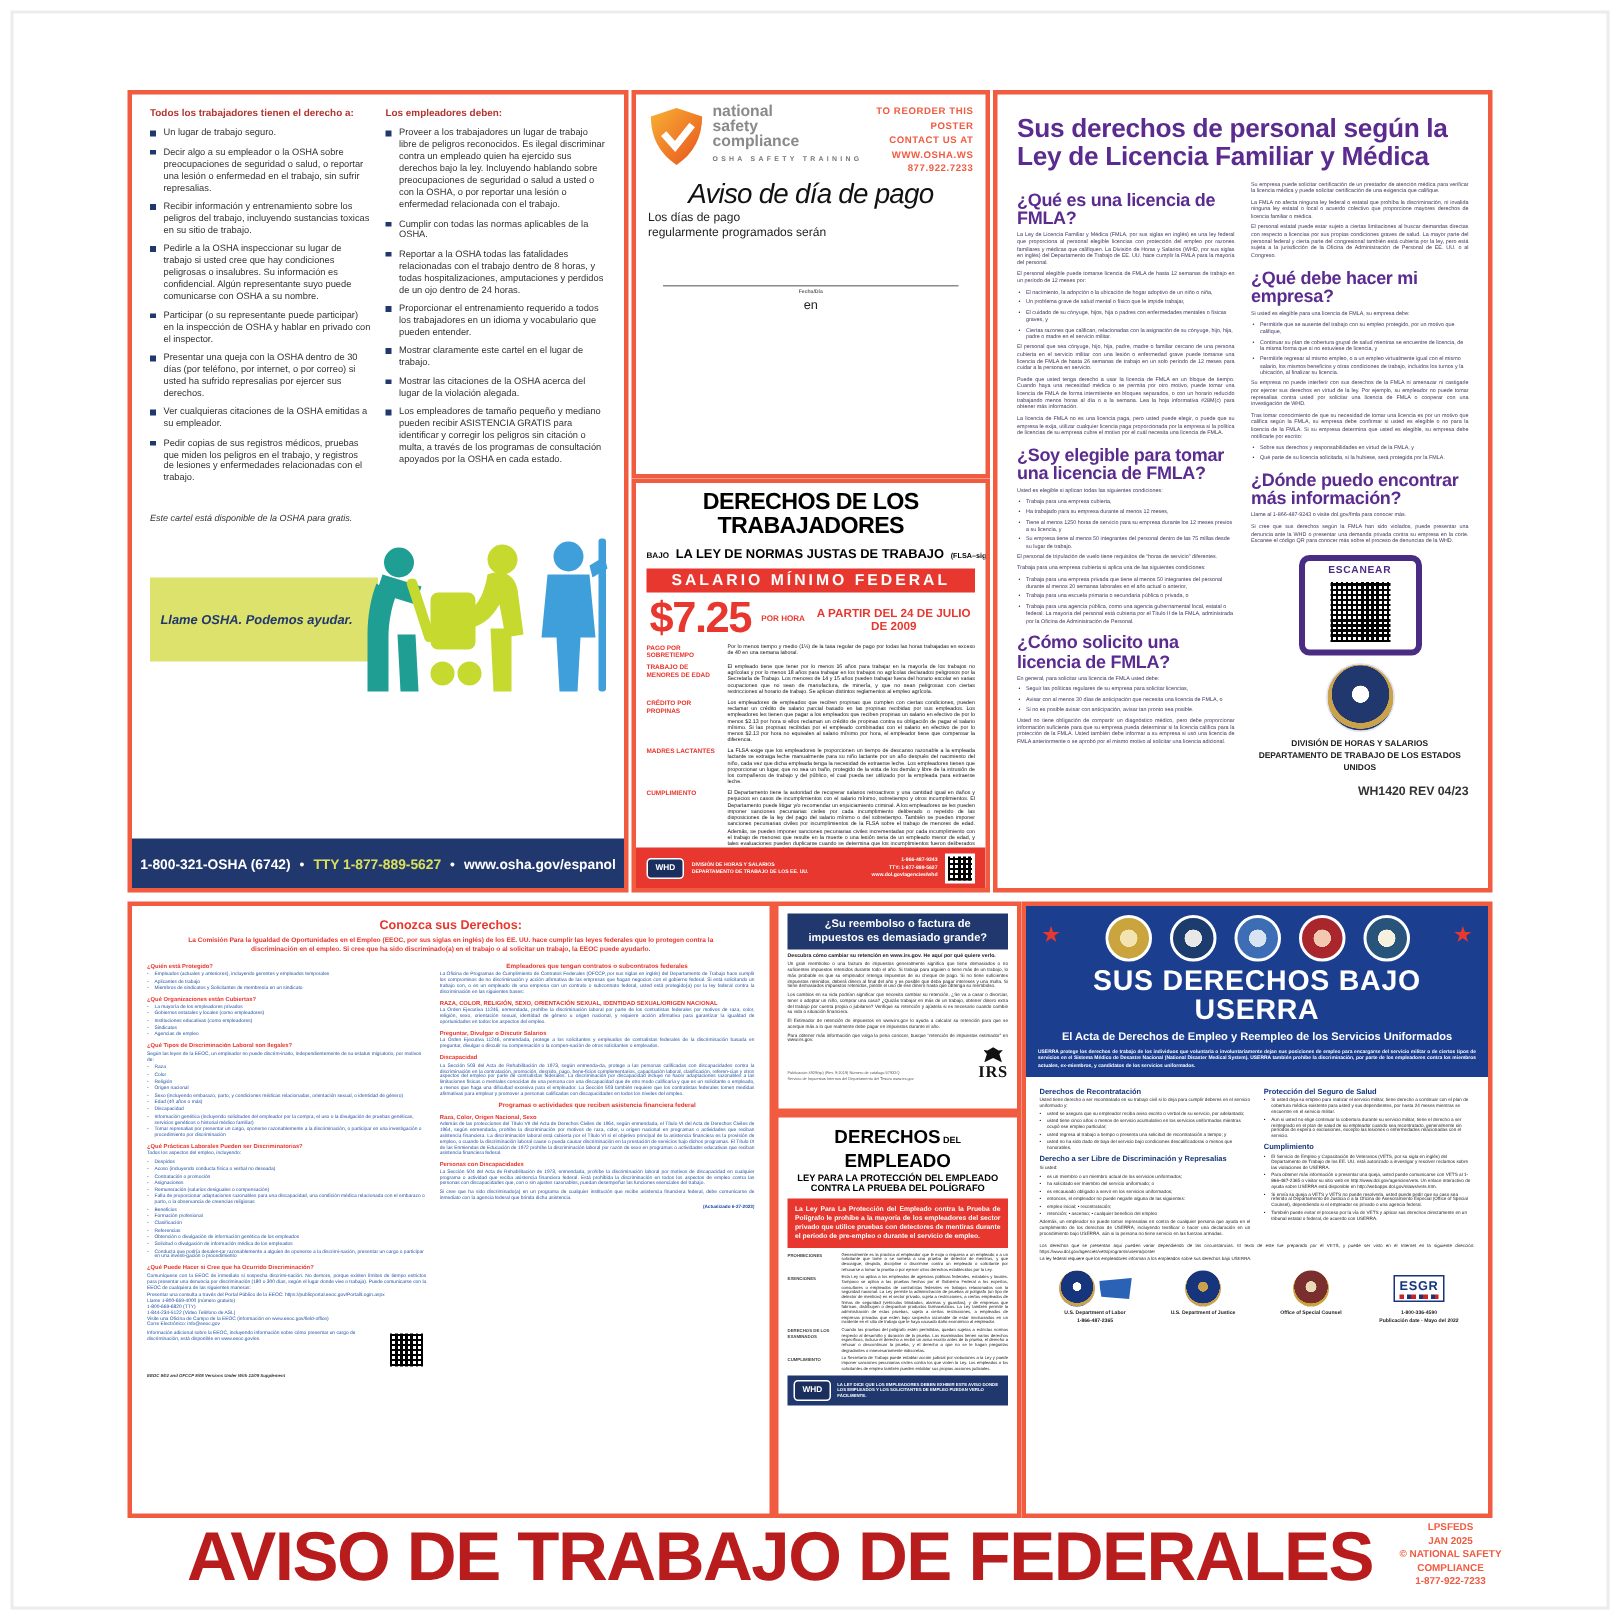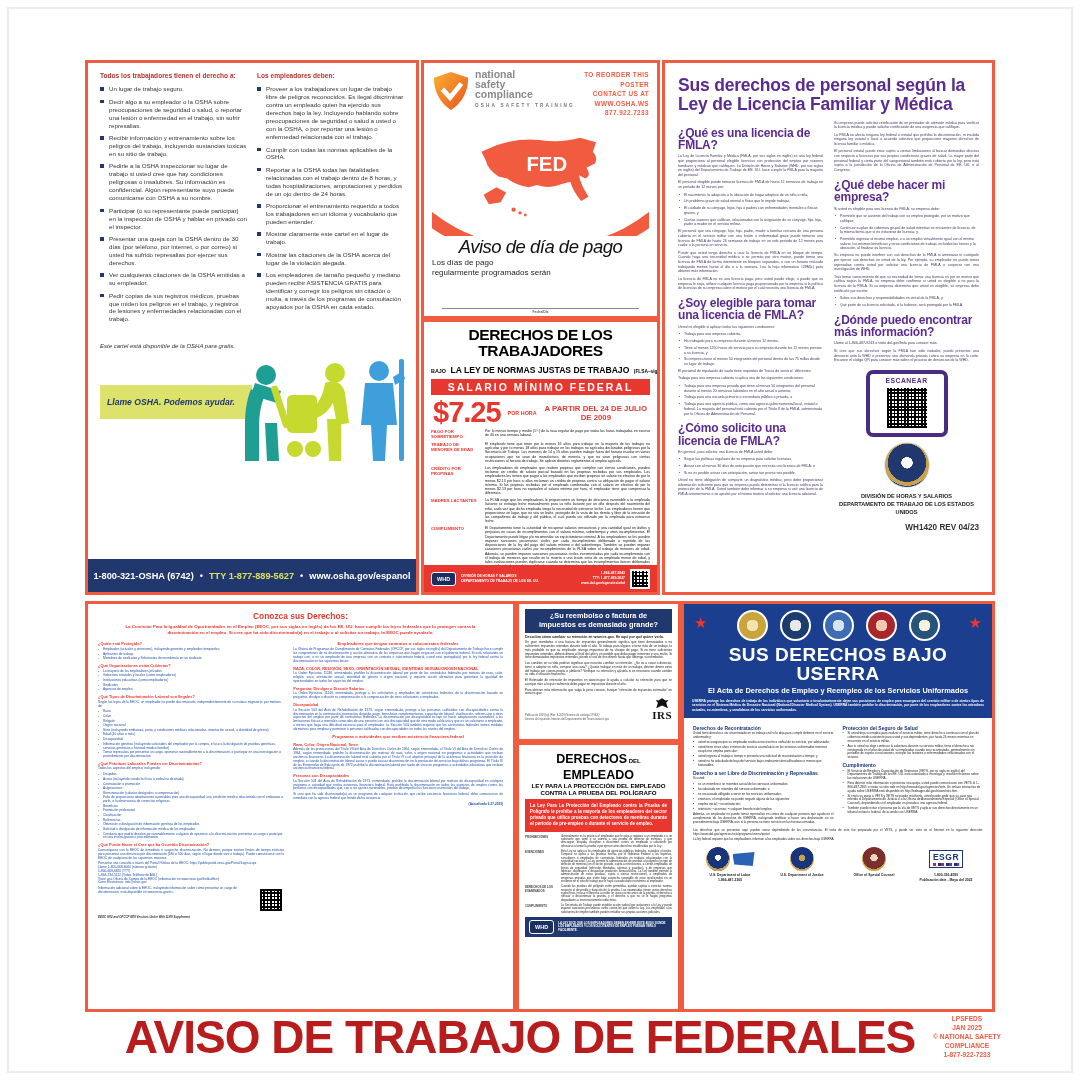--- a/index.html
+++ b/index.html
@@ -18,21 +18,21 @@
   .osha-title{flex:1;text-align:center;color:#fff;}
   .osha-title .t1{font-size:15.5px;font-weight:800;}
   .osha-title .t2{font-size:16.5px;font-weight:800;color:#9cc1ea;letter-spacing:2px;margin-top:3px;}
   .osha-cols{display:flex;gap:10px;padding:9px 12px 0;height:292px;box-sizing:border-box;}
   .osha-col{width:50%;font-size:6.2px;color:#333;line-height:1.28;position:relative;}
   .red-h{color:#b23530;font-weight:700;font-size:6.6px;margin-bottom:5px;}
   .sq-list>div{position:relative;padding-left:9px;margin-bottom:4.5px;}
   .sq-list>div::before{content:"";position:absolute;left:0;top:2px;width:3.6px;height:3.6px;background:#21386e;}
   .osha-note{font-style:italic;font-size:6px;color:#333;position:absolute;bottom:4px;left:0;}
   .osha-illo{position:relative;height:107px;}
-  .llame-box{position:absolute;left:12px;top:30px;width:152px;background:#dce26b;color:#21386e;font-style:italic;font-weight:700;font-size:8.6px;padding:12px 7px;box-sizing:border-box;}
+  .llame-box{position:absolute;left:12px;top:30px;width:152px;background:#dce26b;color:#21386e;font-style:italic;font-weight:700;font-size:8.6px;padding:23px 7px;box-sizing:border-box;}
   .workers{position:absolute;right:0;bottom:-2px;width:205px;height:107px;}
   .osha-foot{position:absolute;left:0;right:0;bottom:0;height:33px;background:#21386e;display:flex;align-items:center;justify-content:center;gap:6px;color:#fff;font-weight:700;font-size:9.2px;}
   .osha-foot .tty{color:#d9e05a;}
   
   #payday{left:421px;top:60px;width:239px;height:259px;padding:7px 8px;}
   .brandrow{display:flex;align-items:flex-start;gap:5px;}
   .nsc-name{color:#8a8a8a;font-weight:700;font-size:10.5px;line-height:0.95;}
   .nsc-tag{color:#777;font-size:4.6px;letter-spacing:2.2px;margin-top:3px;font-weight:700;}
   .reorder{flex:1;text-align:right;color:#f15b40;font-weight:800;font-size:6.4px;line-height:1.5;letter-spacing:0.4px;}
   .mapzone{position:relative;height:116px;margin-top:2px;overflow:hidden;}
@@ -245,31 +245,20 @@
       </div>
       <div class="nsc-tag">OSHA SAFETY TRAINING</div>
     </div>
     <div class="reorder">
         <div class="rline">TO REORDER THIS POSTER</div>
         <div class="rline">CONTACT US AT</div>
         <div class="rline">WWW.OSHA.WS</div>
         <div class="rline">877.922.7233</div>
       </div>
   </div>
-  <div class="mapzone">
-    <div class="smile"></div>
-    <svg class="usmap" viewBox="0 0 140 86">
-      <path fill="#f15b40" d="M6 26 L20 20 Q40 13 60 15 Q80 18 98 13 L113 17 L110 26 Q115 31 112 37 L104 41 Q109 48 103 51 L97 48 Q99 58 106 68 L99 72 Q91 62 89 54 L81 56 Q70 61 58 57 L50 59 Q38 57 30 51 L22 49 Q12 43 10 34 Z"></path>
-      <path fill="#f15b40" d="M8 66 l12 -7 9 5 -5 9 -11 2 z"></path>
-      <circle cx="36" cy="80" r="2" fill="#f15b40"></circle>
-        <circle cx="42" cy="83" r="1.6" fill="#f15b40"></circle>
-        <circle cx="47" cy="85" r="1.3" fill="#f15b40"></circle>
-      <text x="48" y="44" font-size="19" font-weight="bold" fill="#ffffff" font-family="Liberation Sans, sans-serif">FED</text>
-    </svg>
-  </div>
   <div class="pd-title">Aviso de día de pago</div>
   <div class="pd-sub">
     <div>Los días de pago</div>
     <div>regularmente programados serán</div>
   </div>
   <div class="fieldline" style="margin-top:13px;"></div>
   <div class="fieldlab">Fecha/Día</div>
   <div class="pd-en">en</div>
 
 </div>

